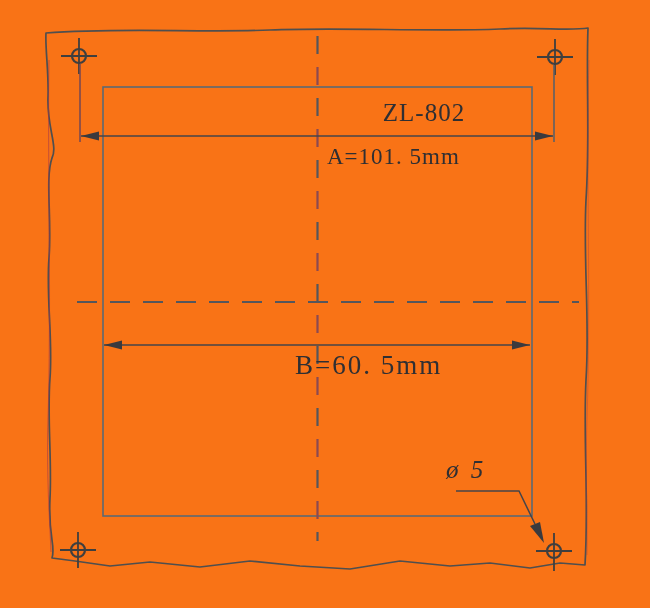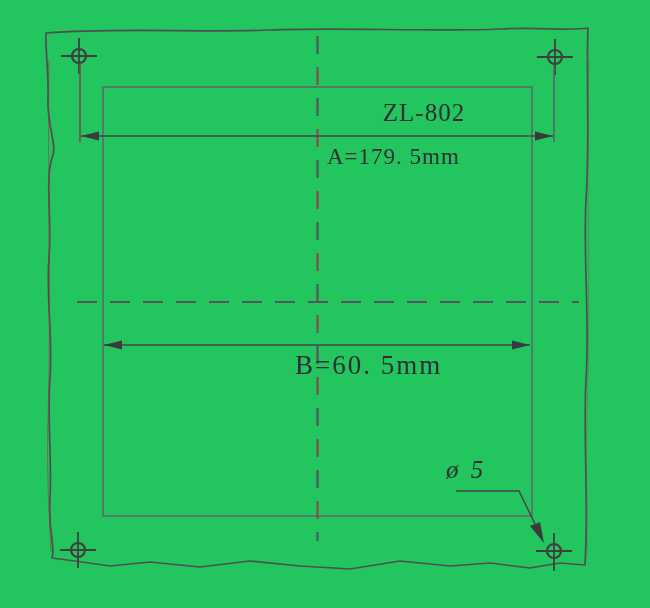--- a/index.html
+++ b/index.html
@@ -3,21 +3,21 @@
 <meta charset="utf-8">
 <style>
   html,body{margin:0;padding:0;}
   body{
     width:650px;height:608px;
     font-family:"Liberation Serif","DejaVu Serif",serif;
     background:#ffffff;
   }
   .canvas{
     position:relative;width:650px;height:608px;
-    background:#22c55e;overflow:hidden;
+    background:#f97316;overflow:hidden;
   }
   .canvas svg{position:absolute;left:0;top:0;}
   .label{
     position:absolute;color:#2f2f33;white-space:nowrap;
     letter-spacing:1px;line-height:1;
   }
   .label-model{left:372px;top:100px;width:104px;text-align:center;font-size:25px;}
   .label-a{left:327px;top:145px;font-size:23px;}
   .label-b{left:295px;top:352px;font-size:27px;letter-spacing:2px;}
   .label-dia{left:446px;top:457px;font-size:25px;font-style:italic;letter-spacing:3px;text-align:right;}
@@ -95,16 +95,16 @@
       <polygon points="530,345 512,340.5 512,349.5" fill="#3a3a3e"></polygon>
     </g>
 
     <g>
       <polyline points="456,491 519,491 535,524" fill="none" stroke="#45454a" stroke-width="1.5"></polyline>
       <polygon points="544,543 540,522 530,526" fill="#3a3a3e"></polygon>
     </g>
   </svg>
 
   <div class="label label-model">ZL-802</div>
-  <div class="label label-a">A=179. 5mm</div>
+  <div class="label label-a">A=101. 5mm</div>
   <div class="label label-b">B=60. 5mm</div>
   <div class="label label-dia">ø 5</div>
 </div>
 
 </body></html>

